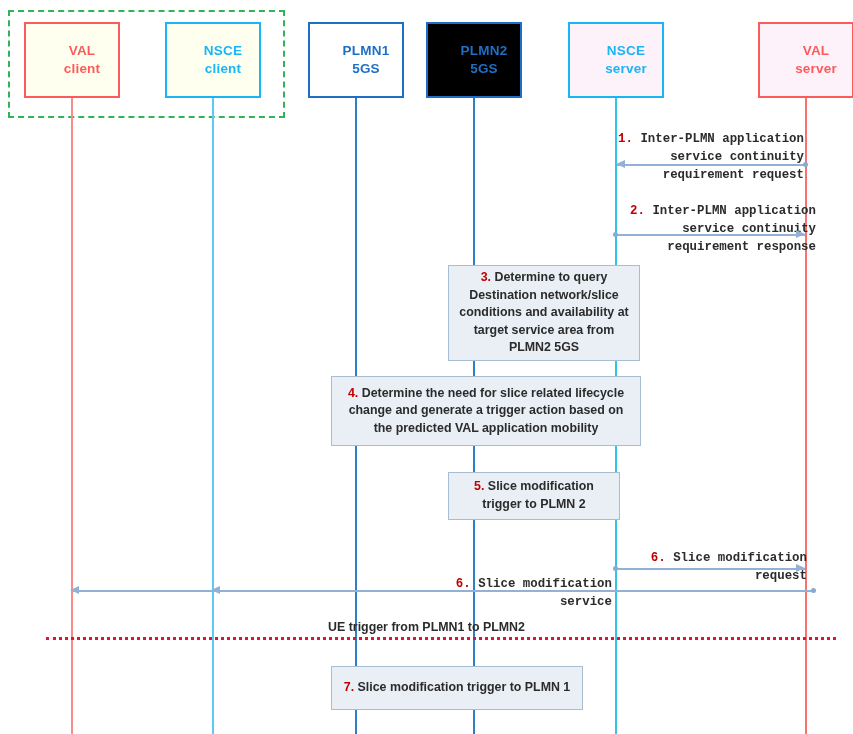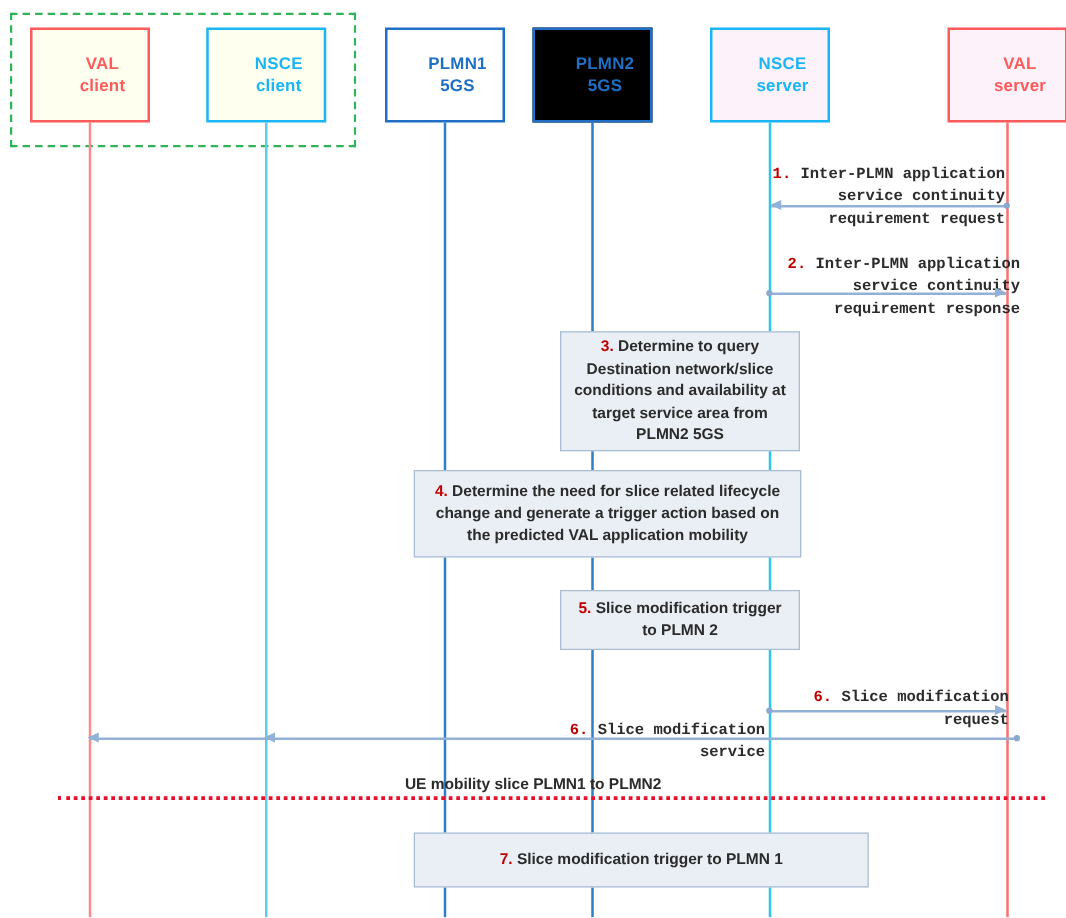--- a/index.html
+++ b/index.html
@@ -184,21 +184,21 @@
       <span class="num">3.</span><span> Determine to query Destination network/slice conditions and availability at target service area from PLMN2 5GS</span>
     </div>
   </div>
 
   <div class="note-box" style="left:331px; top:376px; width:310px; height:70px;">
     <div>
       <span class="num">4.</span><span> Determine the need for slice related lifecycle change and generate a trigger action based on the predicted VAL application mobility</span>
     </div>
   </div>
 
-  <div class="note-box" style="left:448px; top:472px; width:192px; height:48px;">
+  <div class="note-box" style="left:448px; top:472px; width:172px; height:48px;">
     <div>
       <span class="num">5.</span><span> Slice modification trigger to PLMN 2</span>
     </div>
   </div>
 
   <div class="msg-label ta-left" style="left:617px; top:532px; width:190px;">
     <span class="num">6.</span><span> Slice modification
 request</span>
   </div>
   <div class="arrow-line" style="left:617px; top:568px; width:188px;"></div>
@@ -207,22 +207,22 @@
 
   <div class="msg-label ta-right" style="left:420px; top:558px; width:192px;">
     <span class="num">6.</span><span> Slice modification
 service</span>
   </div>
   <div class="arrow-line" style="left:72px; top:590px; width:742px;"></div>
   <div class="arrow-head left" style="left:70px; top:586px;"></div>
   <div class="arrow-head left" style="left:211px; top:586px;"></div>
   <div class="arrow-dot" style="left:811px; top:588px;"></div>
 
-  <div class="sep-label" style="left:0px; top:620px; width:853px;">UE mobility slice PLMN1 to PLMN2</div>
+  <div class="sep-label" style="left:0px; top:620px; width:853px;">UE trigger from PLMN1 to PLMN2</div>
   <div class="sep-line" style="left:46px; top:637px; width:790px;"></div>
 
-  <div class="note-box" style="left:331px; top:666px; width:364px; height:44px;">
+  <div class="note-box" style="left:331px; top:666px; width:252px; height:44px;">
     <div>
       <span class="num">7.</span><span> Slice modification trigger to PLMN 1</span>
     </div>
   </div>
 
 </div>
 
 </body></html>

